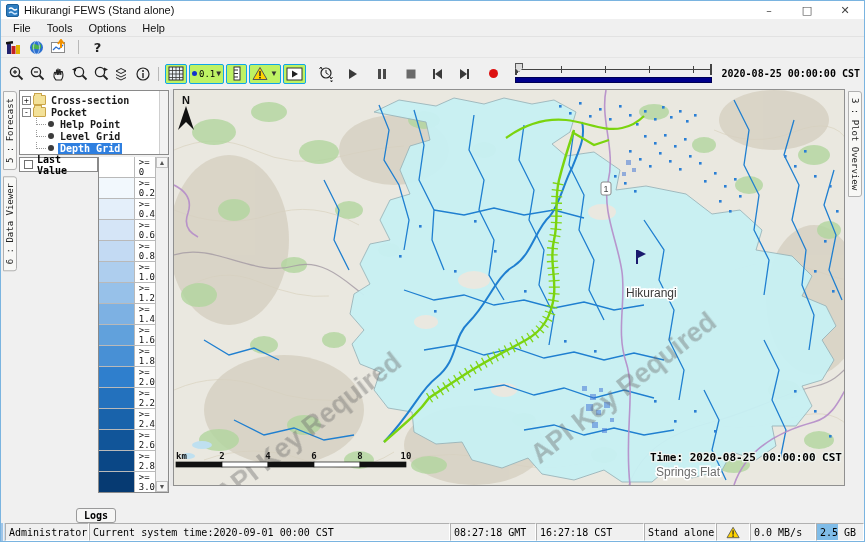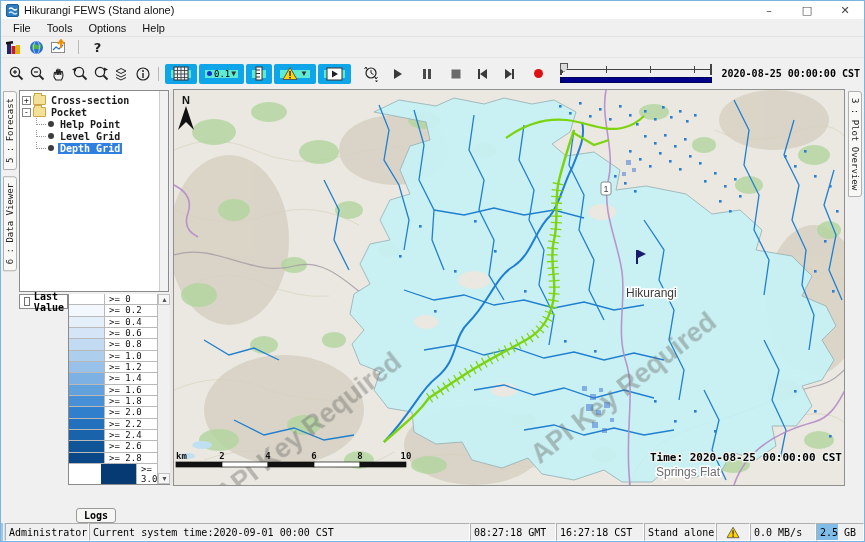--- a/index.html
+++ b/index.html
@@ -22,21 +22,21 @@
   
   .menubar { height:18px; background:#f0f0f0; display:flex; align-items:center; padding-left:4px; border-bottom:1px solid #e2e2e2; }
   .menu-item { padding:1px 8px; font-size:11px; color:#111; }
   
   .toolbar1 { height:20px; display:flex; align-items:center; gap:6px; padding-left:4px; background:#f0f0f0; }
   .tb-sep { width:1px; height:14px; background:#b8b8b8; margin:0 4px; }
   .icon16 { width:17px; height:16px; display:inline-flex; align-items:center; justify-content:center; }
   .help-q { font-weight:bold; font-size:13px; color:#222; font-family:"DejaVu Sans", sans-serif;}
   .toolbar2 { height:32px; display:flex; align-items:center; padding-left:6px; gap:2px; background:#f0f0f0; border-top:1px solid #e5e5e5; }
   .tb-btn { width:19px; height:20px; display:flex; align-items:center; justify-content:center; }
-  .tb-btn.boxed { border:6px solid #0ea5e9; background:#5eead4; border-radius:2px; width:auto; padding:0 2px; min-width:21px;}
+  .tb-btn.boxed { border:1px solid #0ea5e9; background:#bef264; border-radius:2px; width:auto; padding:0 2px; min-width:21px;}
   .dd-caret { font-size:8px; color:#333; margin-left:1px; }
   .val-dd { display:flex; align-items:center; font-family:"DejaVu Sans Mono", monospace; font-size:9px; }
   .val-dot { width:5px; height:5px; border-radius:50%; background:#1133cc; margin-right:2px; }
   .rec-dot { width:9px; height:9px; border-radius:50%; background:#dd1111; }
   .timeline { flex:1; margin:0 8px 0 10px; max-width:318px; position:relative; }
   .tl-track { height:11px; position:relative; border-left:2px solid #444; border-right:2px solid #444; }
   .tl-line { position:absolute; top:5px; left:0; right:0; border-top:1px solid #444; }
   .tl-ticks { position:absolute; top:2px; bottom:2px; left:0; right:0;
     background:repeating-linear-gradient(90deg,#444 0 1px,transparent 1px 44px); }
   .tl-thumb { position:absolute; left:-2px; top:-1px; width:8px; height:9px; background:#dcdcdc; border:1px solid #555;
@@ -66,21 +66,21 @@
   .tree-label.selected { background:#2e7fe0; color:#fff; }
   .tree-scroll { width:9px; background:#f2f2f2; border-left:1px solid #cfcfcf; }
   
   .legend-box { flex:1; margin:1px; display:flex; flex-direction:row; }
   .legend-head { border:1px solid #8a8a8a; background:#fff; height:15px; display:flex; align-items:center; padding-left:4px;
     font-family:"DejaVu Sans Mono", monospace; font-size:10px; font-weight:bold; }
   .checkbox { width:9px; height:9px; border:1px solid #707070; background:#fff; margin-right:4px; }
   .legend-table { flex:1; border:1px solid #8a8a8a; border-top:none; background:#fff; display:flex; }
   .legend-rows { flex:1; display:flex; flex-direction:column; }
   .legend-row { flex:1; display:flex; border-bottom:1px solid #b9b9b9; }
-  .legend-row:last-child { border-bottom:none;padding-left:32px; }
+  .legend-row:last-child { border-bottom:none; }
   .legend-swatch { width:36px; border-right:1px solid #b9b9b9; }
   .legend-label { flex:1; font-family:"DejaVu Sans Mono", monospace; font-size:9px; display:flex; align-items:center; padding-left:4px; color:#111;}
   .legend-scroll { width:13px; border-left:1px solid #b9b9b9; background:#f0f0f0; display:flex; flex-direction:column; justify-content:space-between; align-items:center;}
   .scroll-arrow { font-size:7px; color:#555; width:100%; text-align:center; border:1px solid #c2c2c2; background:#f6f6f6; line-height:9px;}
   .splitter { width:3px; background:#e8e8e8; }
   
   .map-wrap { flex:1; border:1px solid #909090; position:relative; overflow:hidden; background:#eae8e0;}
   .map-wrap svg { display:block; }
   
   .bottomtabs { position:absolute; top:485px; left:0; right:0; height:22px; display:flex; align-items:flex-end; padding-left:62px; gap:3px;margin-top:47px;}
@@ -666,21 +666,21 @@
 
 <div class="logsrow">
   <span class="logs-btn">Logs</span>
 </div>
 
 <div class="statusbar">
   <div class="grip"></div>
   <div class="sb-cell" style="width:84px">Administrator</div>
   <div class="sb-cell" style="flex:1">Current system time:2020-09-01 00:00 CST</div>
   <div class="sb-cell" style="width:86px">08:27:18 GMT</div>
-  <div class="sb-cell" style="width:88px">16:27:18 CST</div>
+  <div class="sb-cell" style="width:108px">16:27:18 CST</div>
   <div class="sb-cell" style="width:72px">Stand alone</div>
   <div class="sb-cell" style="width:34px; justify-content:center">
     <svg width="15" height="13" viewBox="0 0 17 15">
         <path d="M8 1.5 L15 13.5 L1 13.5 Z" fill="#ffd400" stroke="#555"></path>
         <rect x="7.3" y="5" width="1.4" height="5" fill="#222"></rect>
         <circle cx="8" cy="11.7" r="0.9" fill="#222"></circle>
       </svg>
   </div>
   <div class="sb-cell" style="width:66px">0.0 MB/s</div>
   <div class="sb-cell sb-mem" style="width:48px">2.5 GB</div>

